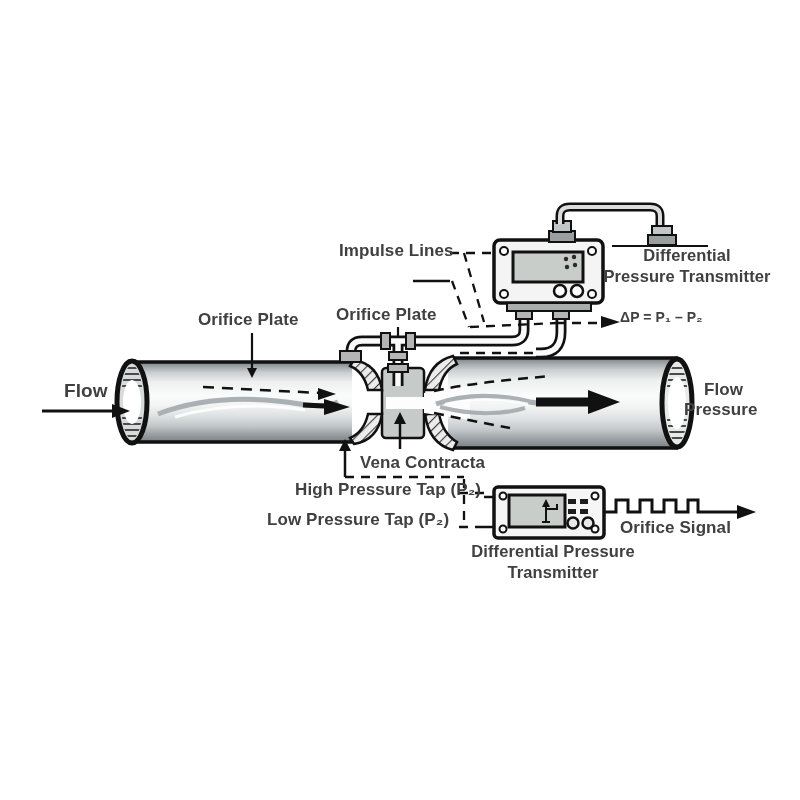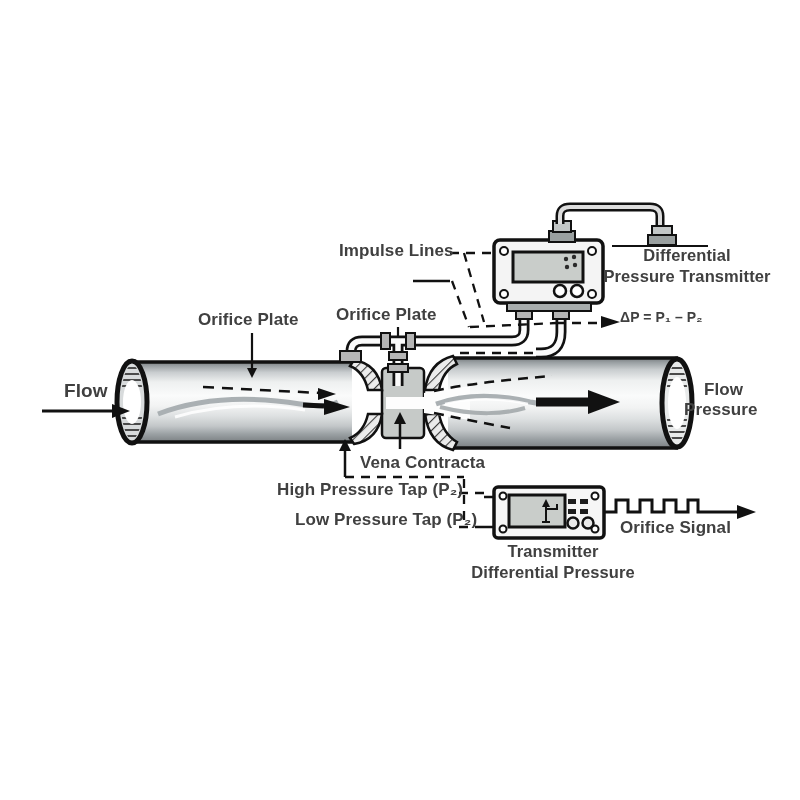--- a/index.html
+++ b/index.html
@@ -10,22 +10,22 @@
        white-space:nowrap;letter-spacing:0.1px;line-height:1.2;}
   .lbl-impulse{left:339px;top:241px;}
   .lbl-hp1{left:226px;top:266px;}
   .lbl-orifice-left{left:198px;top:310px;}
   .lbl-orifice-right{left:336px;top:305px;}
   .lbl-fluid{left:64px;top:380px;font-size:19px;}
   .lbl-flowdir{left:684px;top:380px;}
   .lbl-flowdir .l1{display:block;margin-left:20px;}
   .lbl-flowdir .l2{display:block;}
   .lbl-vena{left:360px;top:446px;margin-top:7px;}
-  .lbl-hp2{left:277px;top:480px;}
-  .lbl-lp2{left:295px;top:510px;}
+  .lbl-hp2{left:295px;top:480px;}
+  .lbl-lp2{left:267px;top:510px;}
   .lbl-dptop{left:601px;top:245px;width:172px;text-align:center;font-size:16.5px;line-height:1.27;}
   .lbl-dptop span{display:block;}
   .lbl-formula{left:620px;top:309px;font-size:14px;}
   .lbl-output{left:620px;top:518px;}
   .lbl-dpbottom{left:467px;top:541px;width:172px;text-align:center;font-size:16.5px;line-height:1.27;}
   .lbl-dpbottom span{display:block;}
 </style>
 </head>
 <body>
 
@@ -272,16 +272,16 @@
   <div class="lbl lbl-vena">Vena Contracta</div>
   <div class="lbl lbl-hp2">High Pressure Tap (P₂)</div>
   <div class="lbl lbl-lp2">Low Pressure Tap (P₂)</div>
   <div class="lbl lbl-dptop">
     <span>Differential</span>
     <span>Pressure Transmitter</span>
   </div>
   <div class="lbl lbl-formula">ΔP = P₁ – P₂</div>
   <div class="lbl lbl-output">Orifice Signal</div>
   <div class="lbl lbl-dpbottom">
+    <span>Differential Pressure</span>
     <span>Transmitter</span>
-    <span>Differential Pressure</span>
   </div>
 </div>
 
 </body></html>

